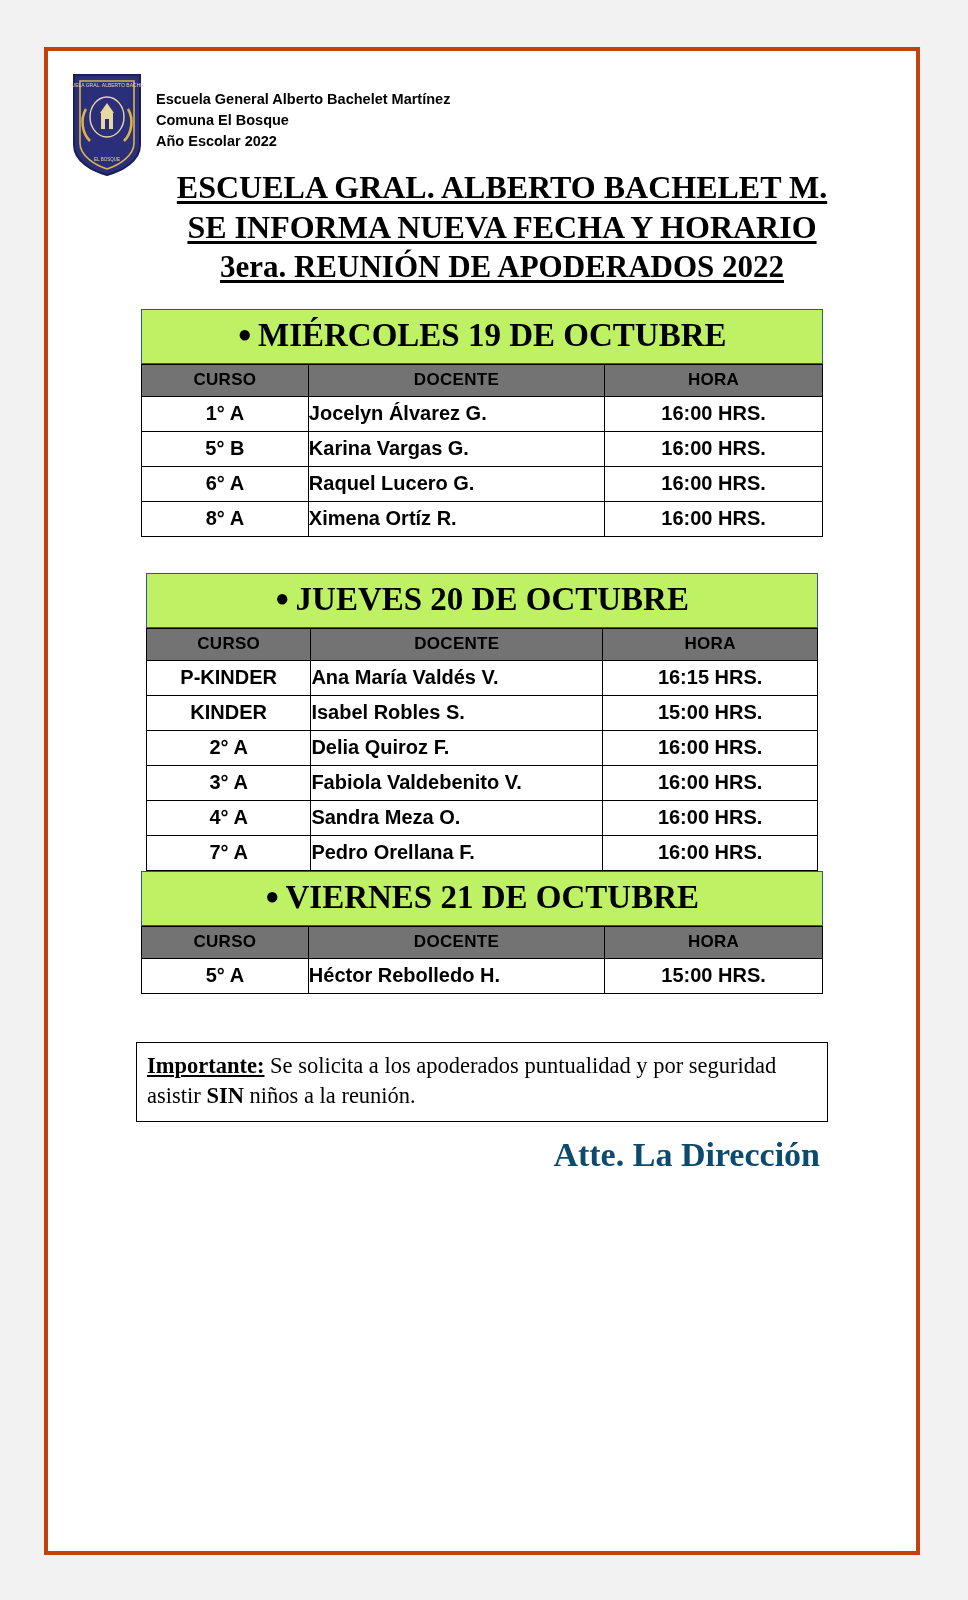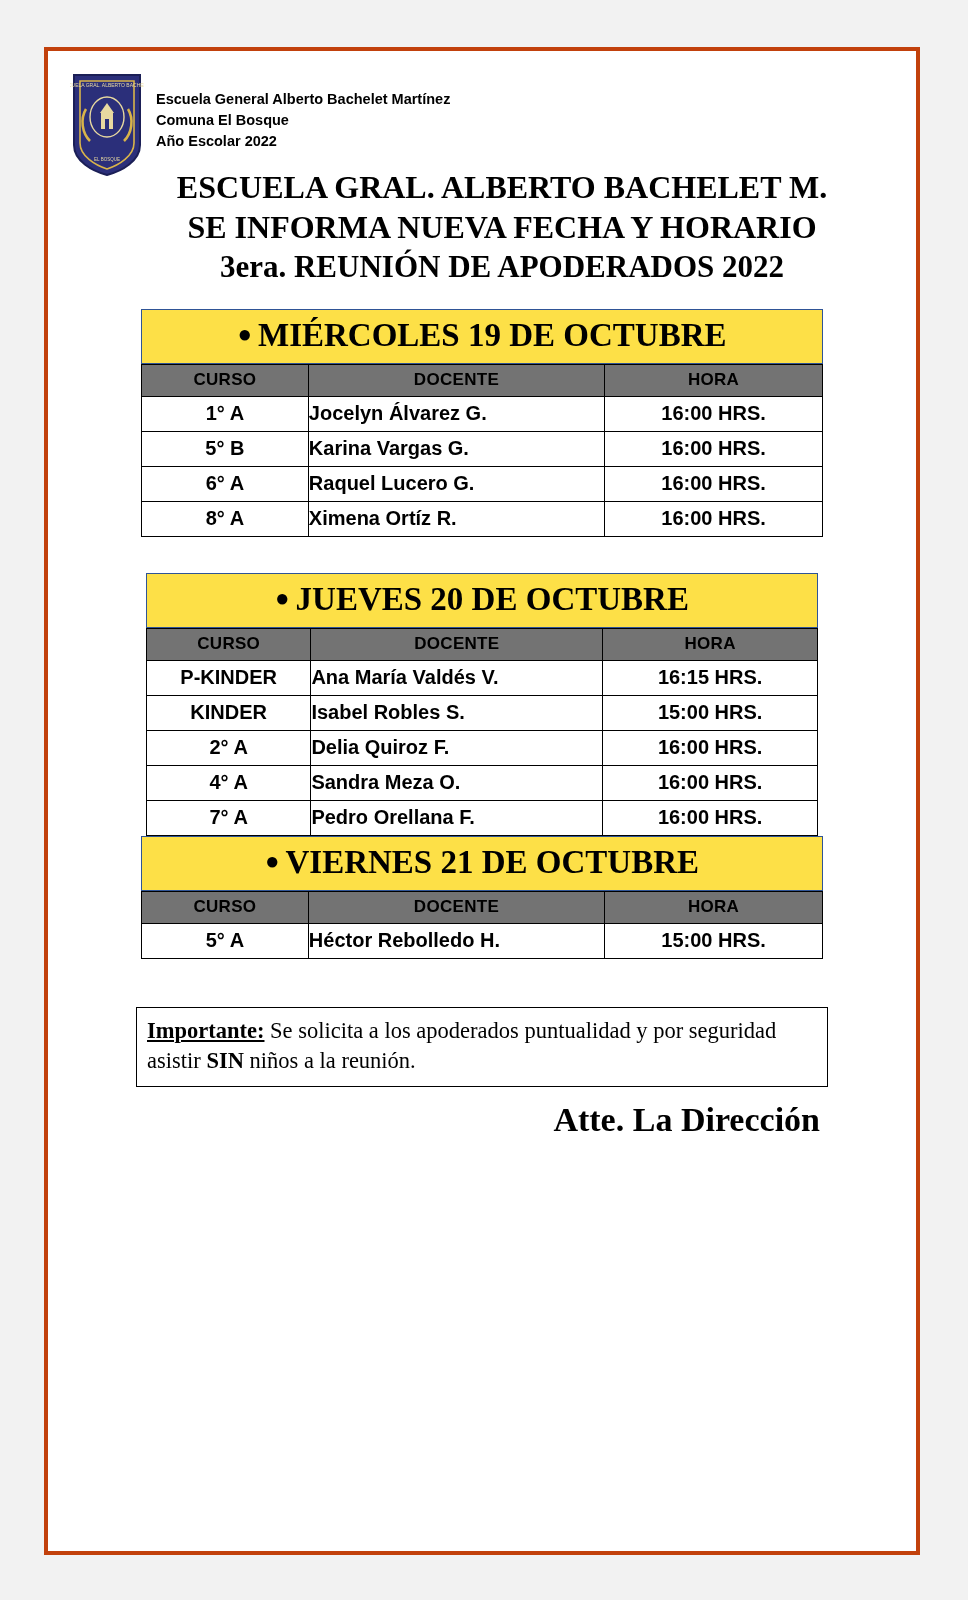--- a/index.html
+++ b/index.html
@@ -58,35 +58,36 @@
   .title-line {
     font-family: "Liberation Serif", serif;
     font-weight: bold;
     font-size: 32px;
     line-height: 40px;
     letter-spacing: 0px;
     color: #000;
     white-space: nowrap;
   }
   .title-line span.u {
+    text-decoration: underline;
     text-underline-offset: 3px;
   }
   .title-line.t3 { font-size: 31px; }
 
   
   .block {
     margin: 0 auto;
     width: 682px;
   }
   .block.b1 { margin-top: 22px; }
   .block.b2 { margin-top: 36px; width: 672px; }
   .block.b3 { width: 682px; }
 
   .day-banner {
-    background: #fde047;
+    background: #bef264;
     border: 1.5px solid #2f5496;
     box-sizing: border-box;
     text-align: center;
     font-family: "Liberation Serif", serif;
     font-weight: bold;
     font-size: 33px;
     line-height: 1;
     padding: 9px 0 11px 0;
     color: #000;
     white-space: nowrap;
@@ -140,21 +141,21 @@
   .note b.imp { text-decoration: underline; font-weight: bold; }
   .note b.sin { font-weight: bold; margin-top: 20px; }
 
   .atte {
     text-align: right;
     padding-right: 96px;
     margin-top: 14px;
     font-family: "Liberation Serif", serif;
     font-weight: bold;
     font-size: 34px;
-    color: #000000;
+    color: #0c4a6e;
   }
 </style>
 </head>
 <body>
 
 <div class="page">
 
   <div class="header">
     <div class="crest">
       <svg width="74" height="104" viewBox="0 0 74 104" xmlns="http://www.w3.org/2000/svg">
@@ -248,20 +249,25 @@
           <td class="curso">KINDER</td>
           <td class="docente">Isabel Robles S.</td>
           <td class="hora">15:00 HRS.</td>
         </tr>
         <tr>
           <td class="curso">2° A</td>
           <td class="docente">Delia Quiroz F.</td>
           <td class="hora">16:00 HRS.</td>
         </tr>
         <tr>
+          <td class="curso">3° A</td>
+          <td class="docente">Fabiola Valdebenito V.</td>
+          <td class="hora">16:00 HRS.</td>
+        </tr>
+        <tr>
           <td class="curso">4° A</td>
           <td class="docente">Sandra Meza O.</td>
           <td class="hora">16:00 HRS.</td>
         </tr>
         <tr>
           <td class="curso">7° A</td>
           <td class="docente">Pedro Orellana F.</td>
           <td class="hora">16:00 HRS.</td>
         </tr>
       </tbody>

